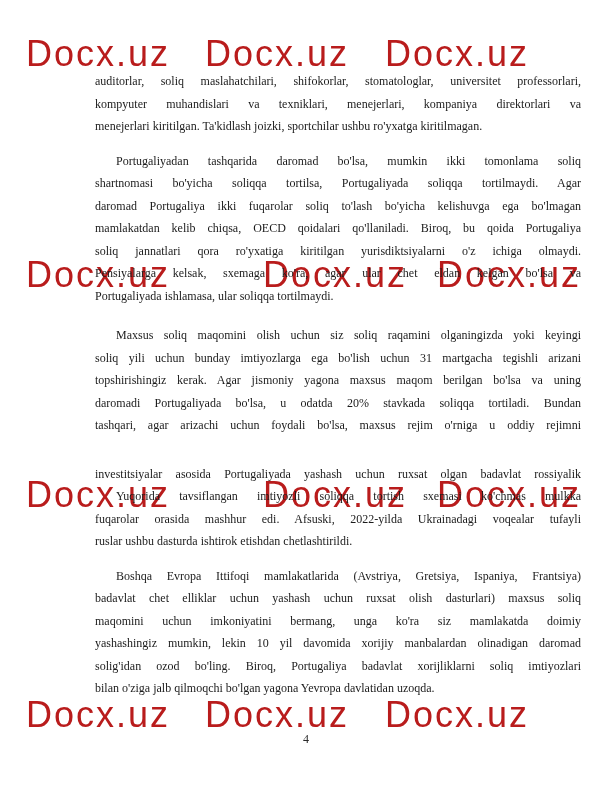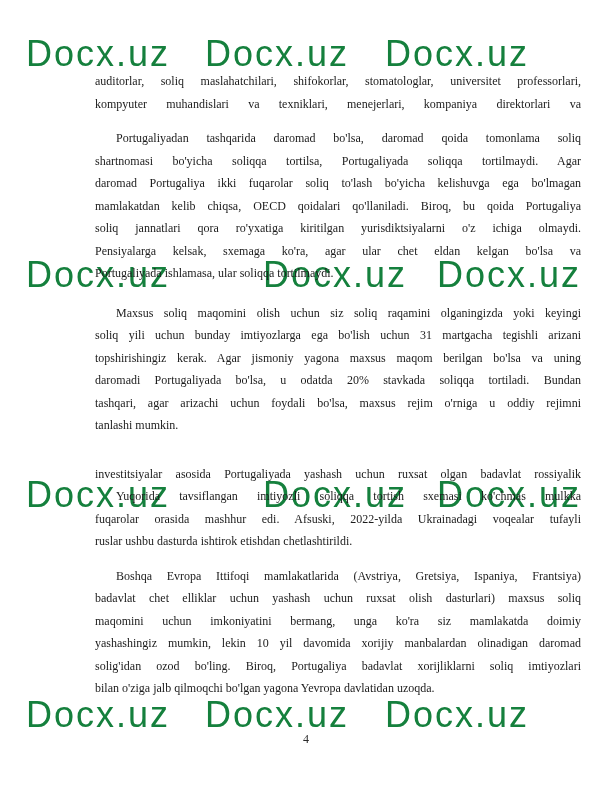--- a/index.html
+++ b/index.html
@@ -53,55 +53,55 @@
     text-align: center;
     font-size: 12px;
     line-height: 22.5px;
     color: #2a2a2a;
   }
 </style>
 </head>
 <body>
 
 <div class="page">
-  <div class="wm-layer" style="color: #15803d;">
+  <div class="wm-layer" style="color: #b91c1c;">
       <div class="wm-tile" style="left: 26px; top: 36px;">Docx.uz</div>
       <div class="wm-tile" style="left: 205px; top: 36px;">Docx.uz</div>
       <div class="wm-tile" style="left: 385px; top: 36px;">Docx.uz</div>
       <div class="wm-tile" style="left: 26px; top: 257px;">Docx.uz</div>
       <div class="wm-tile" style="left: 263px; top: 257px;">Docx.uz</div>
       <div class="wm-tile" style="left: 437px; top: 257px;">Docx.uz</div>
       <div class="wm-tile" style="left: 26px; top: 477px;">Docx.uz</div>
       <div class="wm-tile" style="left: 263px; top: 477px;">Docx.uz</div>
       <div class="wm-tile" style="left: 437px; top: 477px;">Docx.uz</div>
       <div class="wm-tile" style="left: 26px; top: 697px;">Docx.uz</div>
       <div class="wm-tile" style="left: 205px; top: 697px;">Docx.uz</div>
       <div class="wm-tile" style="left: 385px; top: 697px;">Docx.uz</div>
     </div>
   <div class="content">
       <div class="para p0">
         <div class="line">auditorlar, soliq maslahatchilari, shifokorlar, stomatologlar, universitet professorlari,</div>
         <div class="line">kompyuter muhandislari va texniklari, menejerlari, kompaniya direktorlari va</div>
+        <div class="line last">menejerlari kiritilgan. Ta'kidlash joizki, sportchilar ushbu ro'yxatga kiritilmagan.</div>
       </div>
       <div class="para p1">
-        <div class="line indent">Portugaliyadan tashqarida daromad bo'lsa, daromad qoida tomonlama soliq</div>
+        <div class="line indent">Portugaliyadan tashqarida daromad bo'lsa, mumkin ikki tomonlama soliq</div>
         <div class="line">shartnomasi bo'yicha soliqqa tortilsa, Portugaliyada soliqqa tortilmaydi. Agar</div>
         <div class="line">daromad Portugaliya ikki fuqarolar soliq to'lash bo'yicha kelishuvga ega bo'lmagan</div>
         <div class="line">mamlakatdan kelib chiqsa, OECD qoidalari qo'llaniladi. Biroq, bu qoida Portugaliya</div>
         <div class="line">soliq jannatlari qora ro'yxatiga kiritilgan yurisdiktsiyalarni o'z ichiga olmaydi.</div>
         <div class="line">Pensiyalarga kelsak, sxemaga ko'ra, agar ular chet eldan kelgan bo'lsa va</div>
         <div class="line last">Portugaliyada ishlamasa, ular soliqqa tortilmaydi.</div>
       </div>
       <div class="para p2">
         <div class="line indent">Maxsus soliq maqomini olish uchun siz soliq raqamini olganingizda yoki keyingi</div>
         <div class="line">soliq yili uchun bunday imtiyozlarga ega bo'lish uchun 31 martgacha tegishli arizani</div>
         <div class="line">topshirishingiz kerak. Agar jismoniy yagona maxsus maqom berilgan bo'lsa va uning</div>
         <div class="line">daromadi Portugaliyada bo'lsa, u odatda 20% stavkada soliqqa tortiladi. Bundan</div>
         <div class="line">tashqari, agar arizachi uchun foydali bo'lsa, maxsus rejim o'rniga u oddiy rejimni</div>
-        <div class="line last">tanlashi mumkin.</div>
       </div>
       <div class="para p3">
         <div class="line">investitsiyalar asosida Portugaliyada yashash uchun ruxsat olgan badavlat rossiyalik</div>
         <div class="line indent">Yuqorida tavsiflangan imtiyozli soliqqa tortish sxemasi ko'chmas mulkka</div>
         <div class="line">fuqarolar orasida mashhur edi. Afsuski, 2022-yilda Ukrainadagi voqealar tufayli</div>
         <div class="line last">ruslar ushbu dasturda ishtirok etishdan chetlashtirildi.</div>
       </div>
       <div class="para p4">
         <div class="line indent">Boshqa Evropa Ittifoqi mamlakatlarida (Avstriya, Gretsiya, Ispaniya, Frantsiya)</div>
         <div class="line">badavlat chet elliklar uchun yashash uchun ruxsat olish dasturlari) maxsus soliq</div>

